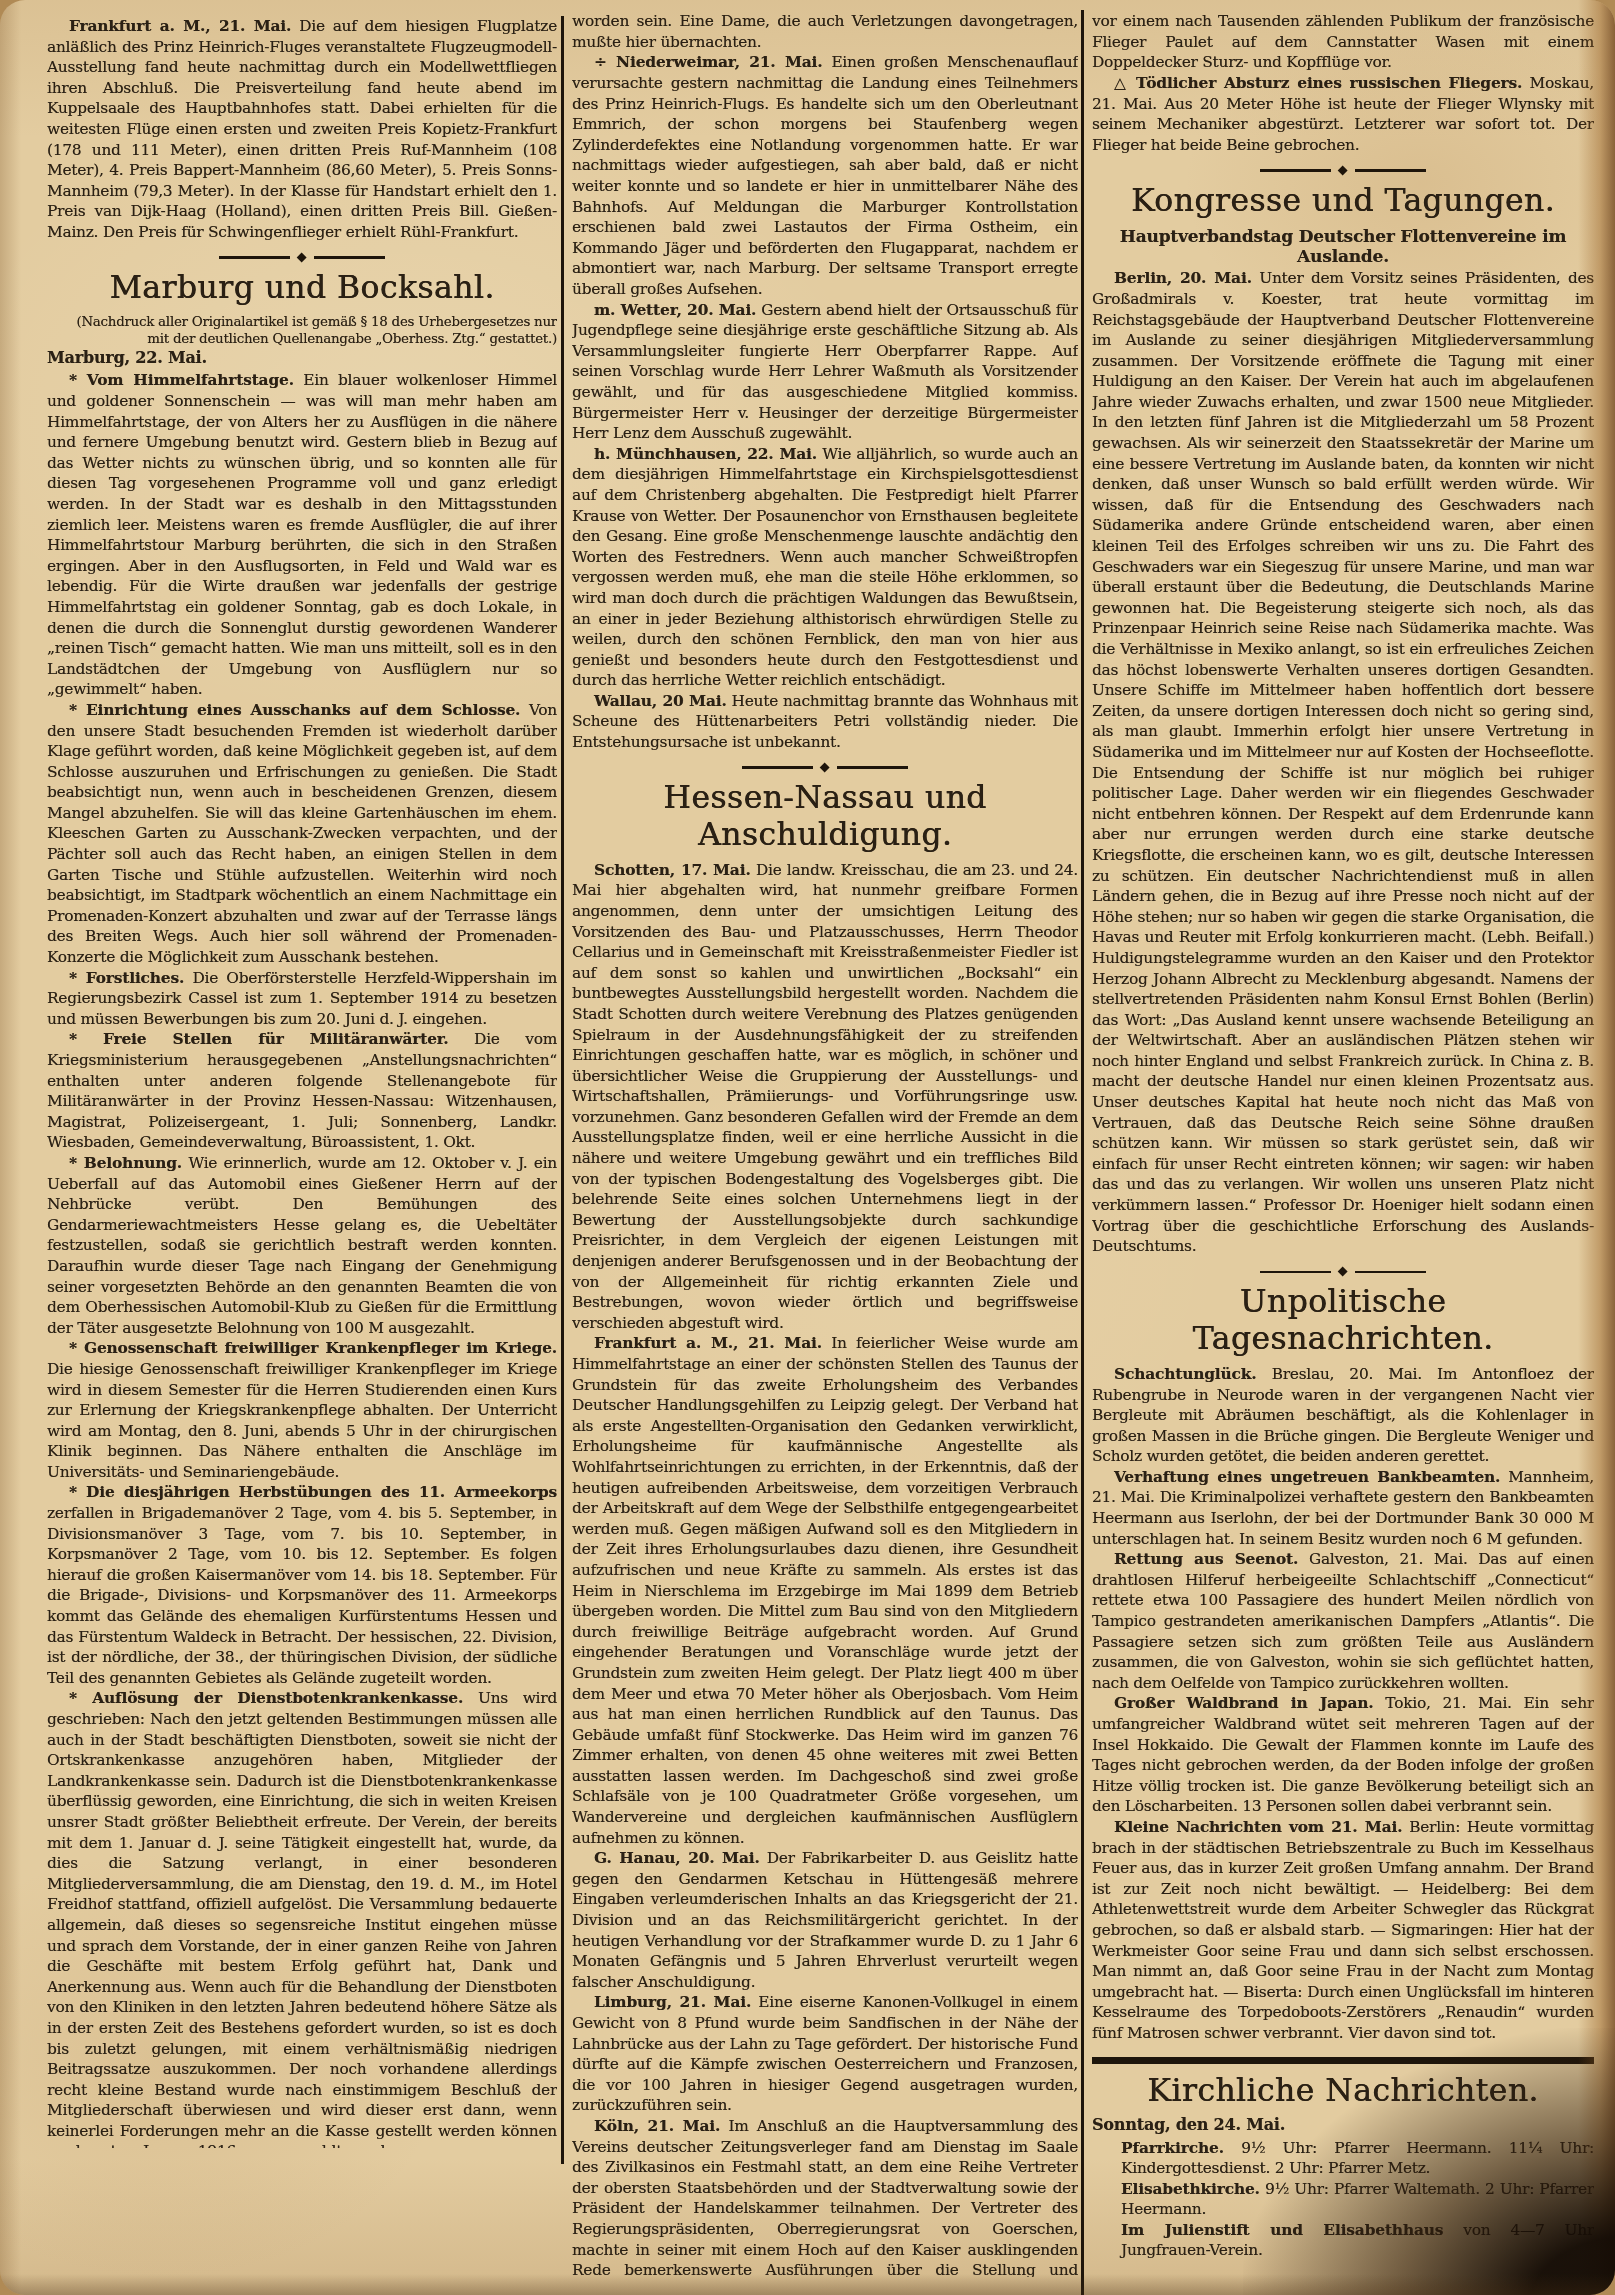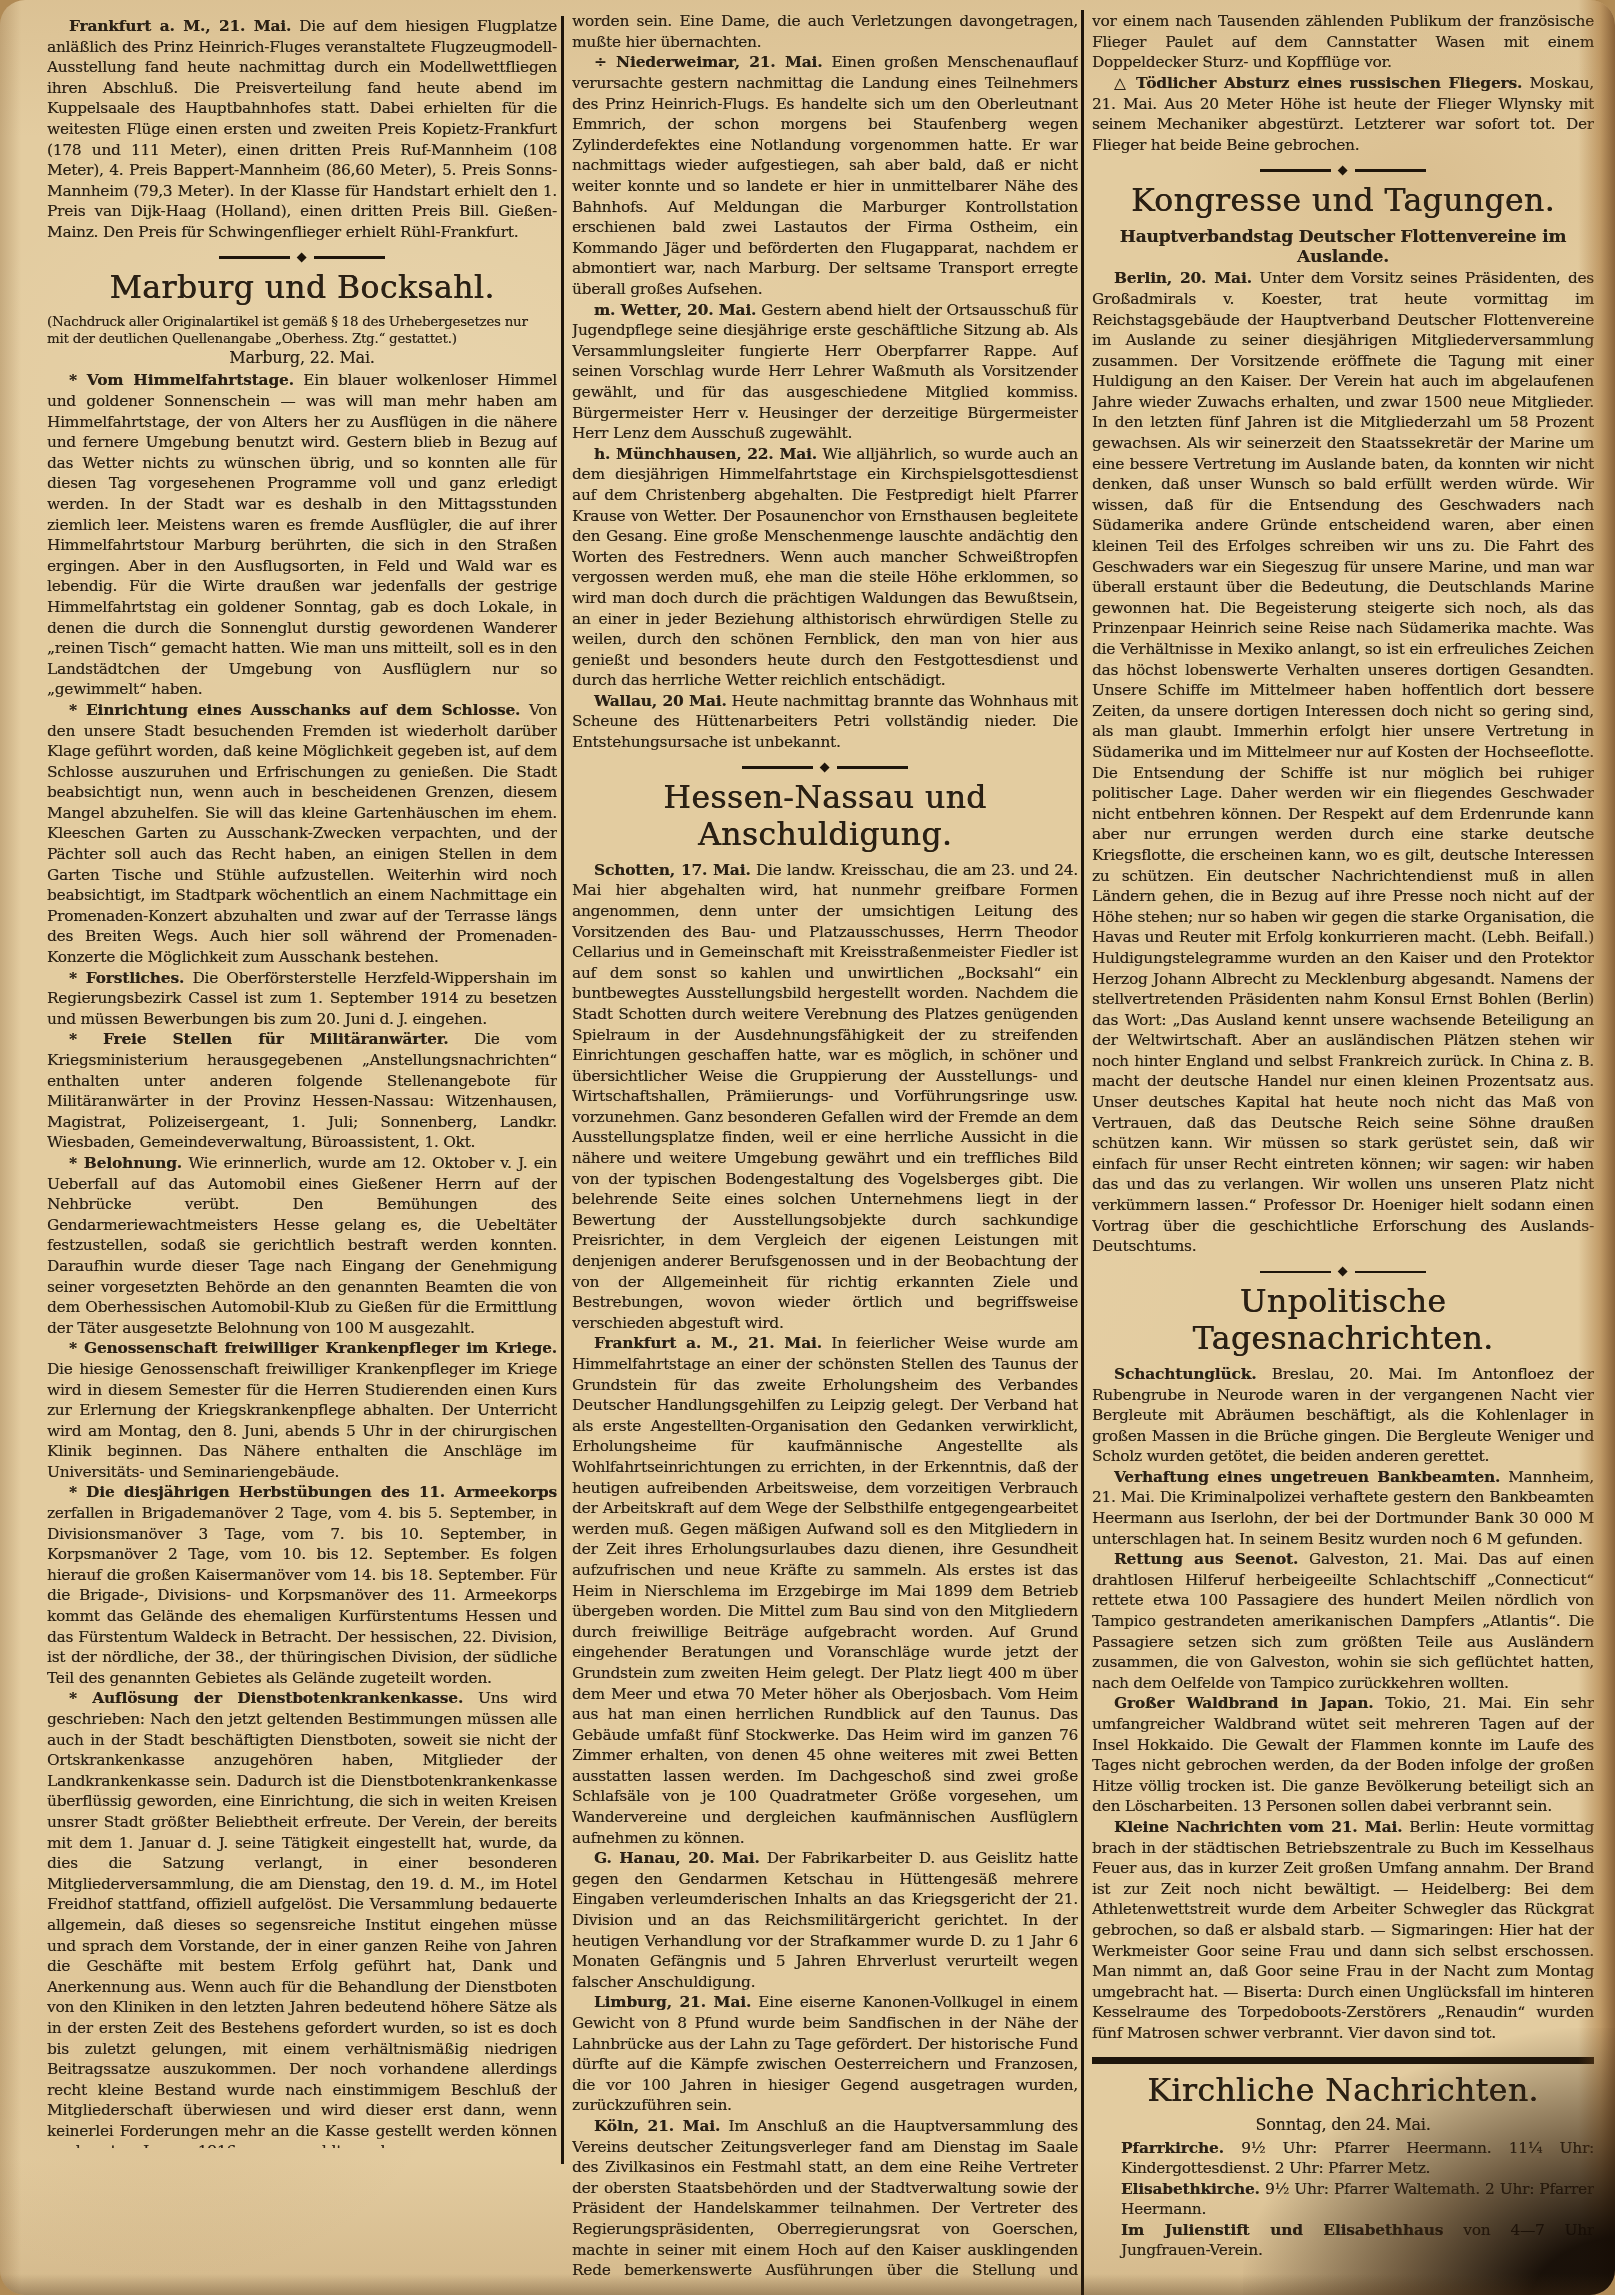--- a/index.html
+++ b/index.html
@@ -39,22 +39,22 @@
   .vrule2{left:1081px;top:9.7px;height:2286px;}
   p.art{margin:0;text-indent:22px;}
   p.cont{margin:0;text-indent:0;}
   b.lead{font-weight:bold;letter-spacing:-0.1px;}
   .headline{
     font-weight:normal;text-align:center;font-size:31.5px;line-height:37px;
     margin:4.8px 0 6.5px 0;text-indent:0;letter-spacing:0.4px;
     text-shadow:0.5px 0 0 currentColor;
   }
   .subhead{font-weight:bold;text-align:center;font-size:17px;margin:1.6px 0 1.6px 0;text-indent:0;}
-  .dateline{font-weight:normal;text-align:center;font-size:16px;margin:1.6px 0 1.6px 0;text-indent:0;}
-  .copyright{text-align:left;font-size:13.3px;line-height:17px;margin:0 0 1.6px 0;text-indent:0;}
+  .dateline{font-weight:bold;text-align:left;font-size:16px;margin:1.6px 0 1.6px 0;text-indent:0;}
+  .copyright{text-align:right;font-size:13.3px;line-height:17px;margin:0 0 1.6px 0;text-indent:0;}
   .divider{display:flex;align-items:center;justify-content:center;margin:11.3px 0 8px 0;}
   .divider .dl{width:71px;height:2.4px;background:var(--rule);}
   .divider .dm{width:7.3px;height:7.3px;background:var(--rule);transform:rotate(45deg);margin:0 8px;}
   .thickrule{height:7.3px;background:var(--rule);margin:13px 0 8px 0;}
   .church p.art{text-indent:0;padding-left:29px;}
   .edge-right{
     position:absolute;right:0;top:0;width:37px;height:100%;pointer-events:none;
     background:linear-gradient(to right, rgba(150,95,35,0), rgba(150,95,35,.45) 60%, rgba(100,55,15,.7));
   }
   .edge-left{

